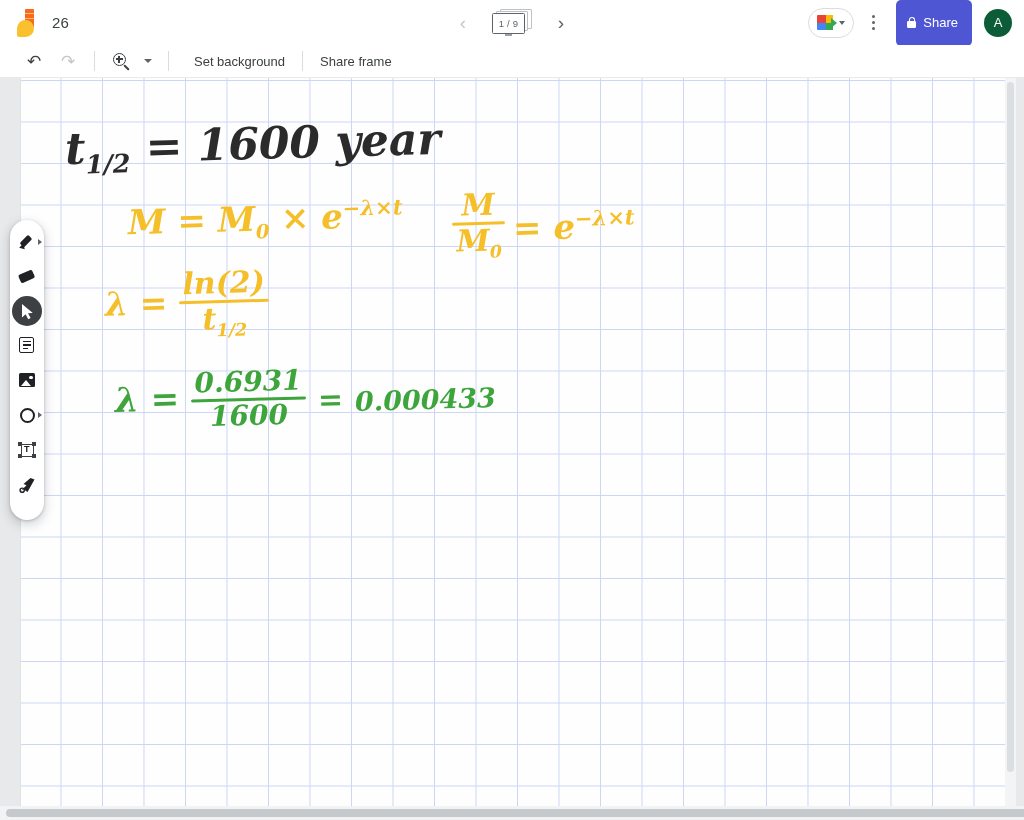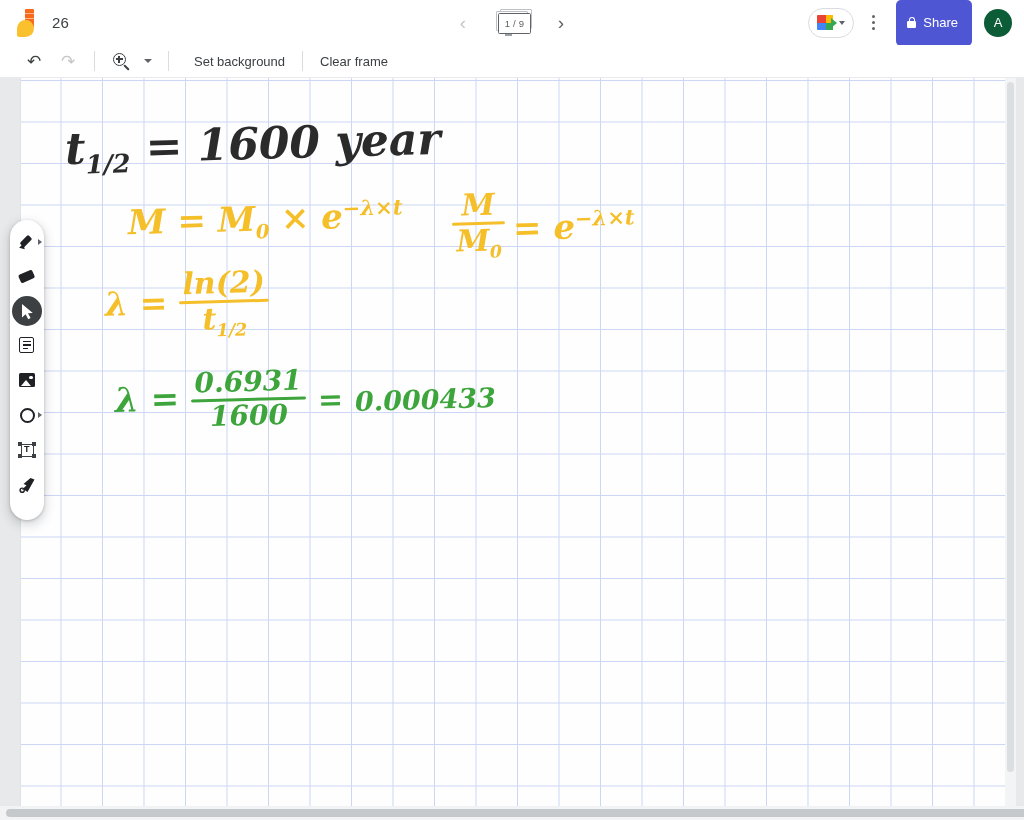--- a/index.html
+++ b/index.html
@@ -78,21 +78,21 @@
     border: 1.3px solid #bdc1c6; border-radius: 1px;
     background: #fff;
   }
   .frame-indicator .sheet-back1 {
     position: absolute; left: 6px; top: 3px;
     width: 32px; height: 20px;
     border: 1.3px solid #bdc1c6; border-radius: 1px;
     background: #fff;
   }
   .frame-indicator .sheet-front {
-    position: absolute; left: 8px; top: 5px;
+    position: absolute; left: 2px; top: 5px;
     width: 33px; height: 21px;
     border: 1.5px solid #5f6368; border-radius: 1.5px;
     background: #fff;
     display: flex; align-items: center; justify-content: center;
   }
   .frame-indicator .sheet-front .num {
     font-size: 9.5px; color: #5f6368; letter-spacing: .2px;
   }
   .frame-indicator .stand {
     position: absolute; left: 15px; top: 26px;
@@ -396,21 +396,21 @@
     </span>
   </div>
   <div class="zoom-caret"></div>
 
   <div class="t2-sep" style="margin-left:16px;"></div>
 
   <div class="t2-text">Set background</div>
 
   <div class="t2-sep" style="margin:0 4px;"></div>
 
-  <div class="t2-text">Clear frame</div>
+  <div class="t2-text">Share frame</div>
 </div>
 
 <div class="canvas-wrap">
   <div class="canvas-paper">
 
     <div class="ink ink-dark" style="left:45px; top:40px; font-size:44px;">
       <span class="hw">
         <span>t</span><span class="sub">1/2</span>
         <span>= 1600 year</span>
       </span>

